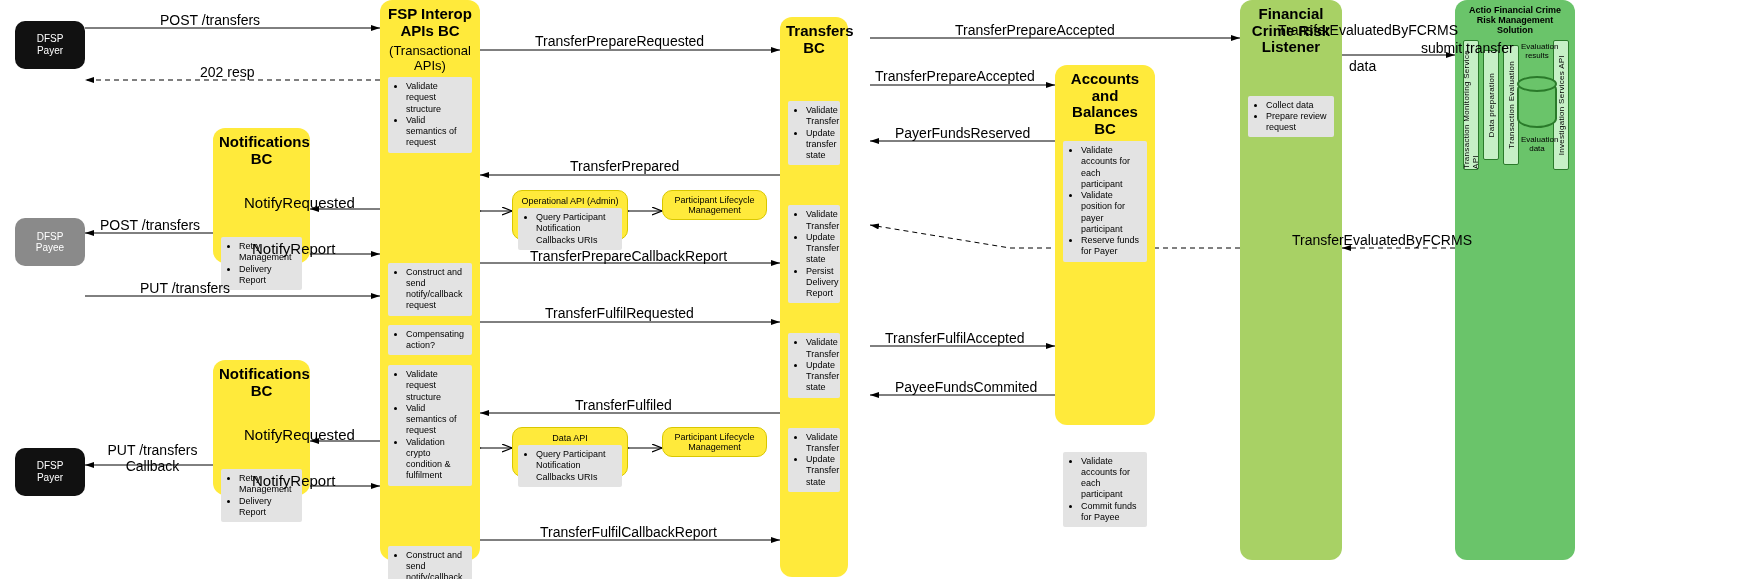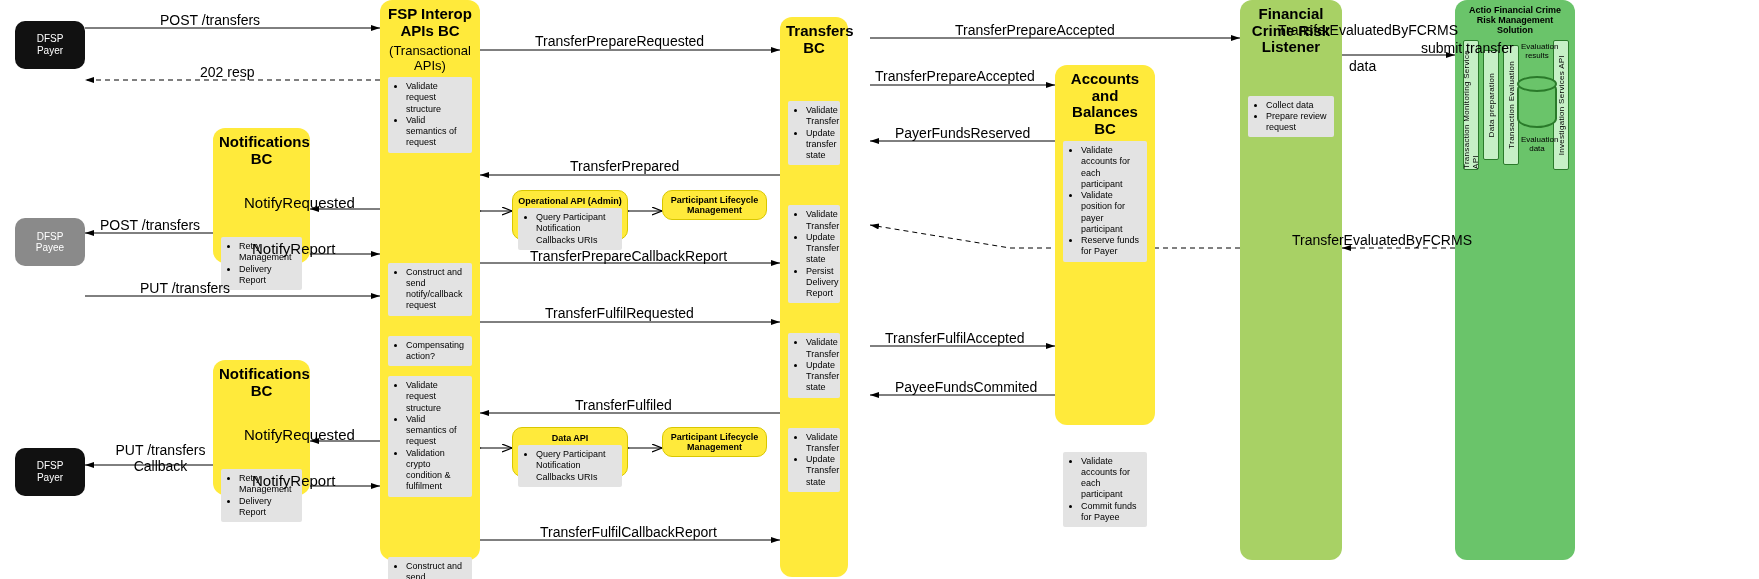--- a/index.html
+++ b/index.html
@@ -6,21 +6,21 @@
   .stage{position:relative;width:1759px;height:579px}
   .el{position:absolute;box-sizing:border-box}
   .black-box{background:#111;color:#fff;border-radius:10px;display:flex;flex-direction:column;align-items:center;justify-content:center;font-size:10px;text-align:center;padding:4px}
   .black-box span{display:block;line-height:1.2}
   .grey-box{background:#8a8a8a;color:#fff;border-radius:10px;display:flex;flex-direction:column;align-items:center;justify-content:center;font-size:10px;text-align:center;padding:4px}
   .col{background:#ffea3b;border-radius:12px;padding:6px 6px 10px 6px}
   .col.green{background:#a8d165}
   .col.green2{background:#6ac46a}
   .col-title{font-size:15px;font-weight:bold;text-align:center;margin-bottom:4px;line-height:1.1}
   .col-sub{font-size:13px;text-align:center;margin-bottom:4px}
-  .sub-title{font-size:9px;text-align:center;font-weight:bold;margin:2px 0}
+  .sub-title{font-size:9px;text-align:center;font-weight:normal;margin:2px 0}
   .note{background:#e3e3e3;border-radius:2px;margin:4px 2px;padding:4px 6px;font-size:9px}
   .note ul{margin:0;padding-left:12px}
   .note li{line-height:1.25}
   .mini{background:#ffea3b;border-radius:10px;border:1px solid #d9c700}
   .msg{position:absolute;font-size:14px;white-space:nowrap;text-align:center}
   svg.arrows{position:absolute;left:0;top:0;width:1759px;height:579px;pointer-events:none}
   .vbox{border:1px solid #2a7a2a;background:#c6f0c6;font-size:8px;display:flex;align-items:center;justify-content:center;border-radius:2px}
   .vtxt{writing-mode:vertical-rl;transform:rotate(180deg);letter-spacing:0.3px}
   .cyl-wrap{position:absolute}
   .cyl{width:36px;height:44px;border:2px solid #2a7a2a;background:#6ac46a;border-radius:50%/20%;position:relative}
@@ -125,21 +125,21 @@
         <ul>
       <li>Validate request structure</li>
       <li>Valid semantics of request</li>
     </ul>
       </div>
     <div class="note" style="margin-top:110px">
         <ul>
       <li>Construct and send notify/callback request</li>
     </ul>
       </div>
-    <div class="note" style="margin-top:20px">
+    <div class="note" style="margin-top:9px">
         <ul>
       <li>Compensating action?</li>
     </ul>
       </div>
     <div class="note" style="margin-top:10px">
         <ul>
       <li>Validate request structure</li>
       <li>Valid semantics of request</li>
       <li>Validation crypto condition &amp; fulfilment</li>
     </ul>
@@ -252,21 +252,21 @@
       <li>Collect data</li>
       <li>Prepare review request</li>
     </ul>
       </div>
   </div>
 
   <div class="msg" style="left:160px;top:12px">POST /transfers</div>
   <div class="msg" style="left:200px;top:64px">202 resp</div>
   <div class="msg" style="left:100px;top:217px">POST /transfers</div>
   <div class="msg" style="left:140px;top:280px">PUT /transfers</div>
-  <div class="msg" style="left:108px;top:442px;white-space:normal;width:105px;">PUT /transfers Callback</div>
+  <div class="msg" style="left:100px;top:442px;white-space:normal;width:105px;">PUT /transfers Callback</div>
 
   <div class="msg" style="left:244px;top:194px;font-size:15px">NotifyRequested</div>
   <div class="msg" style="left:252px;top:240px;font-size:15px">NotifyReport</div>
   <div class="msg" style="left:244px;top:426px;font-size:15px">NotifyRequested</div>
   <div class="msg" style="left:252px;top:472px;font-size:15px">NotifyReport</div>
 
   <div class="msg" style="left:535px;top:33px">TransferPrepareRequested</div>
   <div class="msg" style="left:570px;top:158px">TransferPrepared</div>
   <div class="msg" style="left:530px;top:248px">TransferPrepareCallbackReport</div>
   <div class="msg" style="left:545px;top:305px">TransferFulfilRequested</div>

